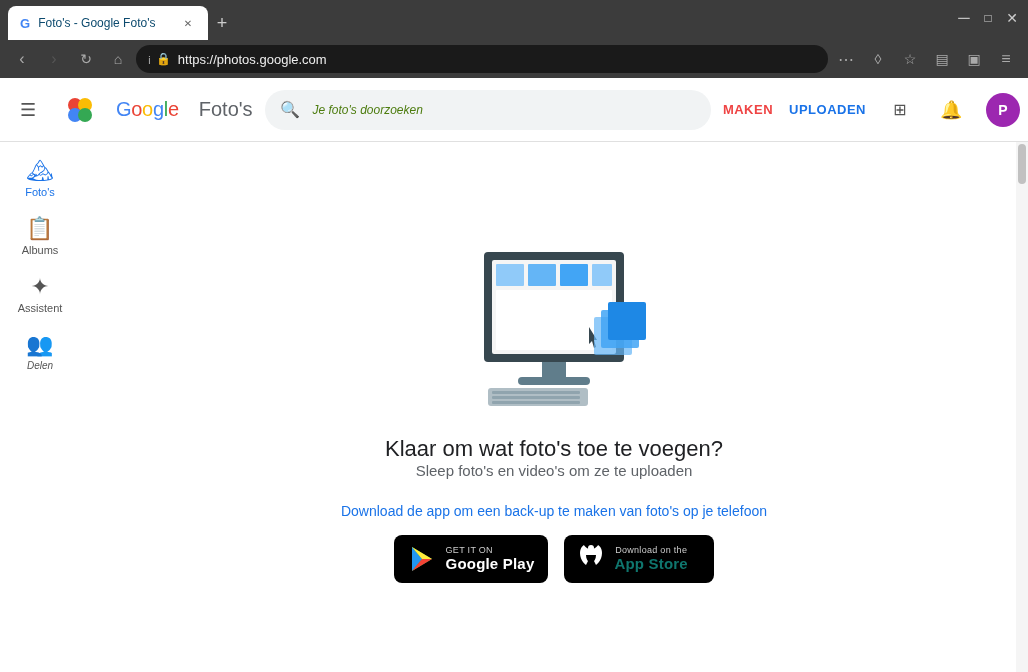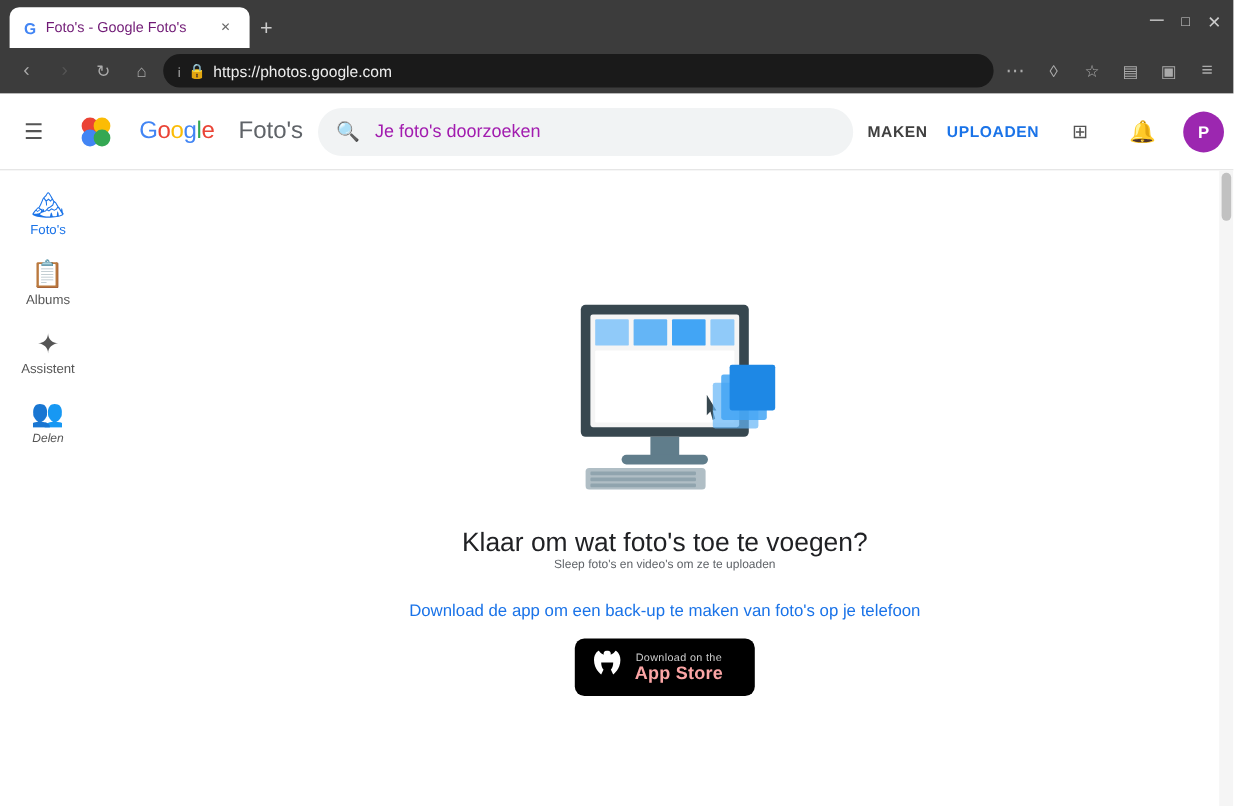--- a/index.html
+++ b/index.html
@@ -14,21 +14,21 @@
     <div style="width:16px;height:16px;display:flex;align-items:center;justify-content:center;color:#ccc;font-size:16px;">─</div>
     <div style="width:16px;height:16px;display:flex;align-items:center;justify-content:center;color:#ccc;font-size:12px;">□</div>
     <div style="width:16px;height:16px;display:flex;align-items:center;justify-content:center;color:#ccc;font-size:14px;">✕</div>
   </div>
 
   <div style="background:#fff; height:34px; border-radius:8px 8px 0 0; display:flex; align-items:center; padding:0 12px; gap:8px; min-width:200px; max-width:240px;">
 
     <div style="font-size:13px; font-weight:bold;">
       <span style="color:#4285F4;">G</span>
     </div>
-    <span style="font-size:12px; color:#701a75; flex:1; white-space:nowrap; overflow:hidden; text-overflow:ellipsis;">Foto's - Google Foto's</span>
+    <span style="font-size:12px; color:#0c4a6e; flex:1; white-space:nowrap; overflow:hidden; text-overflow:ellipsis;">Foto's - Google Foto's</span>
     <div style="width:16px;height:16px;border-radius:50%;display:flex;align-items:center;justify-content:center;font-size:10px;color:#666;">✕</div>
   </div>
   <div style="width:28px;height:28px;display:flex;align-items:center;justify-content:center;color:#ccc;font-size:18px;cursor:pointer;border-radius:50%;margin-bottom:3px;">+</div>
 </div>
 
 <div style="background:#3c3c3c; height:38px; display:flex; align-items:center; padding:0 8px; gap:4px;">
   <div style="width:28px;height:28px;display:flex;align-items:center;justify-content:center;color:#aaa;font-size:16px;cursor:pointer;border-radius:50%;">‹</div>
   <div style="width:28px;height:28px;display:flex;align-items:center;justify-content:center;color:#555;font-size:16px;cursor:pointer;border-radius:50%;">›</div>
   <div style="width:28px;height:28px;display:flex;align-items:center;justify-content:center;color:#aaa;font-size:14px;cursor:pointer;border-radius:50%;">↻</div>
   <div style="width:28px;height:28px;display:flex;align-items:center;justify-content:center;color:#aaa;font-size:14px;cursor:pointer;border-radius:50%;">⌂</div>
@@ -62,25 +62,25 @@
         <circle cx="25" cy="25" r="7" fill="#34A853"></circle>
       </svg>
       <span style="font-size:20px;font-weight:400;letter-spacing:-0.3px;">
         <span style="color:#4285F4;">G</span><span style="color:#EA4335;">o</span><span style="color:#FBBC05;">o</span><span style="color:#4285F4;">g</span><span style="color:#34A853;">l</span><span style="color:#EA4335;">e</span>
       </span>
       <span style="font-size:20px;color:#5f6368;margin-left:4px;">Foto's</span>
     </div>
 
     <div style="flex:1;max-width:560px;height:40px;background:#f1f3f4;border-radius:24px;display:flex;align-items:center;padding:0 16px;gap:12px;">
       <span style="color:#888;font-size:16px;">🔍</span>
-      <span style="color:#a21caf;font-size:15px;">Je foto's doorzoeken</span>
+      <span style="color:#4d7c0f;font-size:12px;font-style:italic;">Je foto's doorzoeken</span>
     </div>
 
     <div style="margin-left:auto;display:flex;align-items:center;gap:16px;">
-      <div style="color:#404040;font-weight:600;font-size:13px;cursor:pointer;letter-spacing:0.5px;">MAKEN</div>
+      <div style="color:#ef4444;font-weight:600;font-size:13px;cursor:pointer;letter-spacing:0.5px;">MAKEN</div>
       <div style="color:#1a73e8;font-weight:600;font-size:13px;cursor:pointer;letter-spacing:0.5px;">UPLOADEN</div>
       <div style="width:36px;height:36px;display:flex;align-items:center;justify-content:center;color:#555;cursor:pointer;">⊞</div>
       <div style="width:36px;height:36px;display:flex;align-items:center;justify-content:center;color:#555;cursor:pointer;font-size:18px;">🔔</div>
       <div style="width:34px;height:34px;border-radius:50%;background:#9c27b0;display:flex;align-items:center;justify-content:center;color:#fff;font-weight:bold;font-size:14px;cursor:pointer;">P</div>
     </div>
   </div>
 
   <div style="display:flex;flex:1;overflow:hidden;">
 
     <div style="width:80px;display:flex;flex-direction:column;align-items:center;padding-top:8px;gap:4px;background:#fff;">
@@ -139,36 +139,49 @@
           <polygon points="135,95 135,112 138,109 140,116 142,115 140,108 143,108" fill="#37474f"></polygon>
 
           <rect x="140" y="85" width="38" height="38" rx="2" fill="#64B5F6" opacity="0.7"></rect>
           <rect x="147" y="78" width="38" height="38" rx="2" fill="#42A5F5" opacity="0.85"></rect>
           <rect x="154" y="70" width="38" height="38" rx="2" fill="#1E88E5"></rect>
         </svg>
       </div>
 
       <h2 style="font-size:22px;color:#202124;font-weight:400;margin-bottom:0;text-align:center;">Klaar om wat foto's toe te voegen?</h2>
 
-      <p style="font-size:10px;color:#5f6368;text-align:left;margin-bottom:24px;">Sleep foto's en video's om ze te uploaden</p>
+      <p style="font-size:15px;color:#5f6368;text-align:left;margin-bottom:24px;">Sleep foto's en video's om ze te uploaden</p>
 
 
       <p style="color:#1a73e8;font-size:14px;text-align:center;margin-bottom:16px;">Download de app om een back-up te maken van foto's op je telefoon</p>
 
       <div style="display:flex;gap:16px;align-items:center;">
 
+        <div style="height:48px;border-radius:8px;background:#000;display:flex;align-items:center;padding:0 14px;gap:10px;cursor:pointer;min-width:150px;">
+
+          <svg width="28" height="28" viewBox="0 0 28 28">
+            <polygon points="4,2 24,14 4,26" fill="#4CAF50" opacity="0.9"></polygon>
+            <polygon points="4,2 14,14 4,26" fill="#2196F3"></polygon>
+            <polygon points="4,26 24,14 14,14" fill="#F44336"></polygon>
+            <polygon points="4,2 14,14 24,14" fill="#FFEB3B"></polygon>
+          </svg>
+          <div style="display:flex;flex-direction:column;">
+            <span style="font-size:9px;color:#ccc;letter-spacing:0.3px;">GET IT ON</span>
+            <span style="font-size:15px;color:#fff;font-weight:600;letter-spacing:0.2px;">Google Play</span>
+          </div>
+        </div>
 
         <div style="height:48px;border-radius:8px;background:#000;display:flex;align-items:center;padding:0 14px;gap:10px;cursor:pointer;min-width:150px;">
 
           <svg width="26" height="28" viewBox="0 0 26 28">
             <path d="M20 0 C20 0 18 4 13 4 C8 4 6 0 6 0 C6 0 2 2 2 8 C2 16 8 20 8 20 L10 16 C10 16 8 14 8 10 L18 10 C18 14 16 16 16 16 L18 20 C18 20 24 16 24 8 C24 2 20 0 20 0Z" fill="#fff"></path>
             <ellipse cx="13" cy="3" rx="3" ry="3" fill="#fff"></ellipse>
           </svg>
           <div style="display:flex;flex-direction:column;align-items:center;">
             <span style="font-size:9px;color:#ccc;letter-spacing:0.3px;">Download on the</span>
-            <span style="font-size:15px;color:#fca5a5;font-weight:600;letter-spacing:0.2px;">App Store</span>
+            <span style="font-size:15px;color:#0f766e;font-weight:600;letter-spacing:0.2px;">App Store</span>
           </div>
         </div>
 
       </div>
     </div>
   </div>
 </div>
 
 </body></html>

